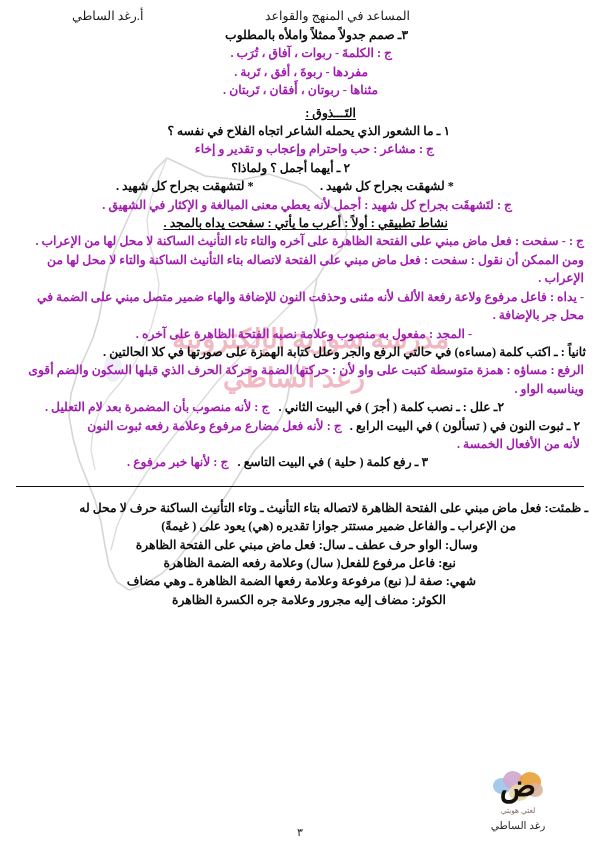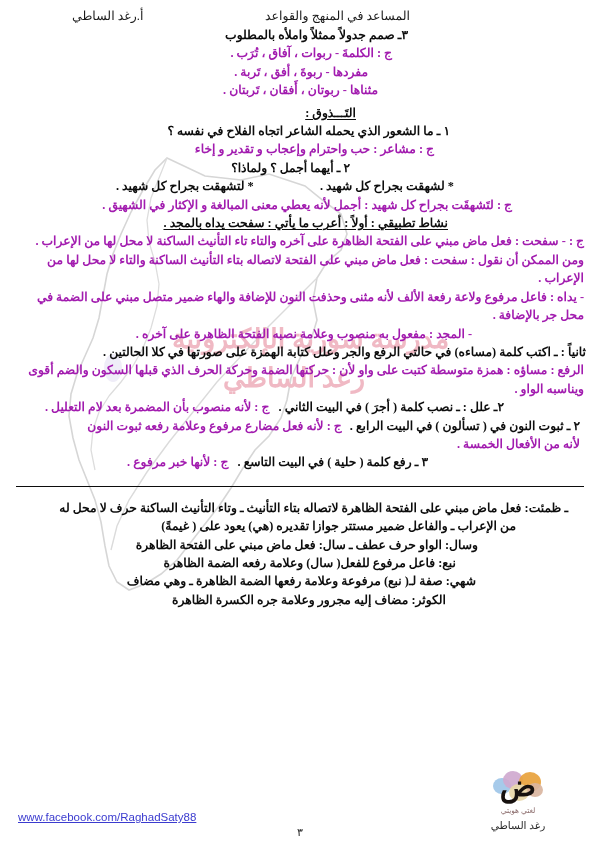--- a/index.html
+++ b/index.html
@@ -246,30 +246,29 @@
       <span class="green" style="padding-right:5px">ج : لأنه فعل مضارع مرفوع وعلامة رفعه ثبوت النون</span>
     </div>
     <div class="line r green" style="padding-right:20px">لأنه من الأفعال الخمسة .</div>
     <div class="line r" style="padding-right:172px">
       <span class="bold black">٣ ـ رفع كلمة ( حلية ) في البيت التاسع .</span>
       <span class="green" style="padding-right:6px">ج : لأنها خبر مرفوع .</span>
     </div>
 
     <hr class="sep">
 
-    <div class="line wrapline r bold black" style="padding-right:32px;padding-left:16px">ـ ظمئت: فعل ماض مبني على الفتحة الظاهرة لاتصاله بتاء التأنيث ـ وتاء التأنيث الساكنة حرف لا محل له</div>
+    <div class="line wrapline r bold black" style="padding-right:12px;padding-left:16px">ـ ظمئت: فعل ماض مبني على الفتحة الظاهرة لاتصاله بتاء التأنيث ـ وتاء التأنيث الساكنة حرف لا محل له</div>
     <div class="line r bold black" style="padding-right:84px">من الإعراب ـ  والفاعل ضمير مستتر جوازا تقديره (هي) يعود على ( غيمةً)</div>
     <div class="line r bold black" style="padding-right:122px">وسال: الواو حرف عطف ـ سال: فعل ماض مبني على الفتحة الظاهرة</div>
     <div class="line r bold black" style="padding-right:144px">نبع: فاعل  مرفوع للفعل( سال) وعلامة رفعه الضمة الظاهرة</div>
     <div class="line r bold black" style="padding-right:124px">شهي: صفة لـ( نبع) مرفوعة وعلامة رفعها الضمة الظاهرة ـ وهي مضاف</div>
     <div class="line r bold black" style="padding-right:154px">الكوثر: مضاف إليه مجرور وعلامة جره الكسرة الظاهرة</div>
   </div>
 
   <div class="footer">
-    <a class="fb-link" href="#">www.facebook.com/RaghadSaty88</a>
     <div class="page-num">٣</div>
     <div class="logo-box">
       <div class="logo-mark">
         <span class="logo-blob lb3"></span>
         <span class="logo-blob lb2"></span>
         <span class="logo-blob lb1"></span>
         <span class="logo-blob lb4"></span>
         <span class="logo-blob lb5"></span>
         <div class="logo-letter">ض</div>
       </div>

